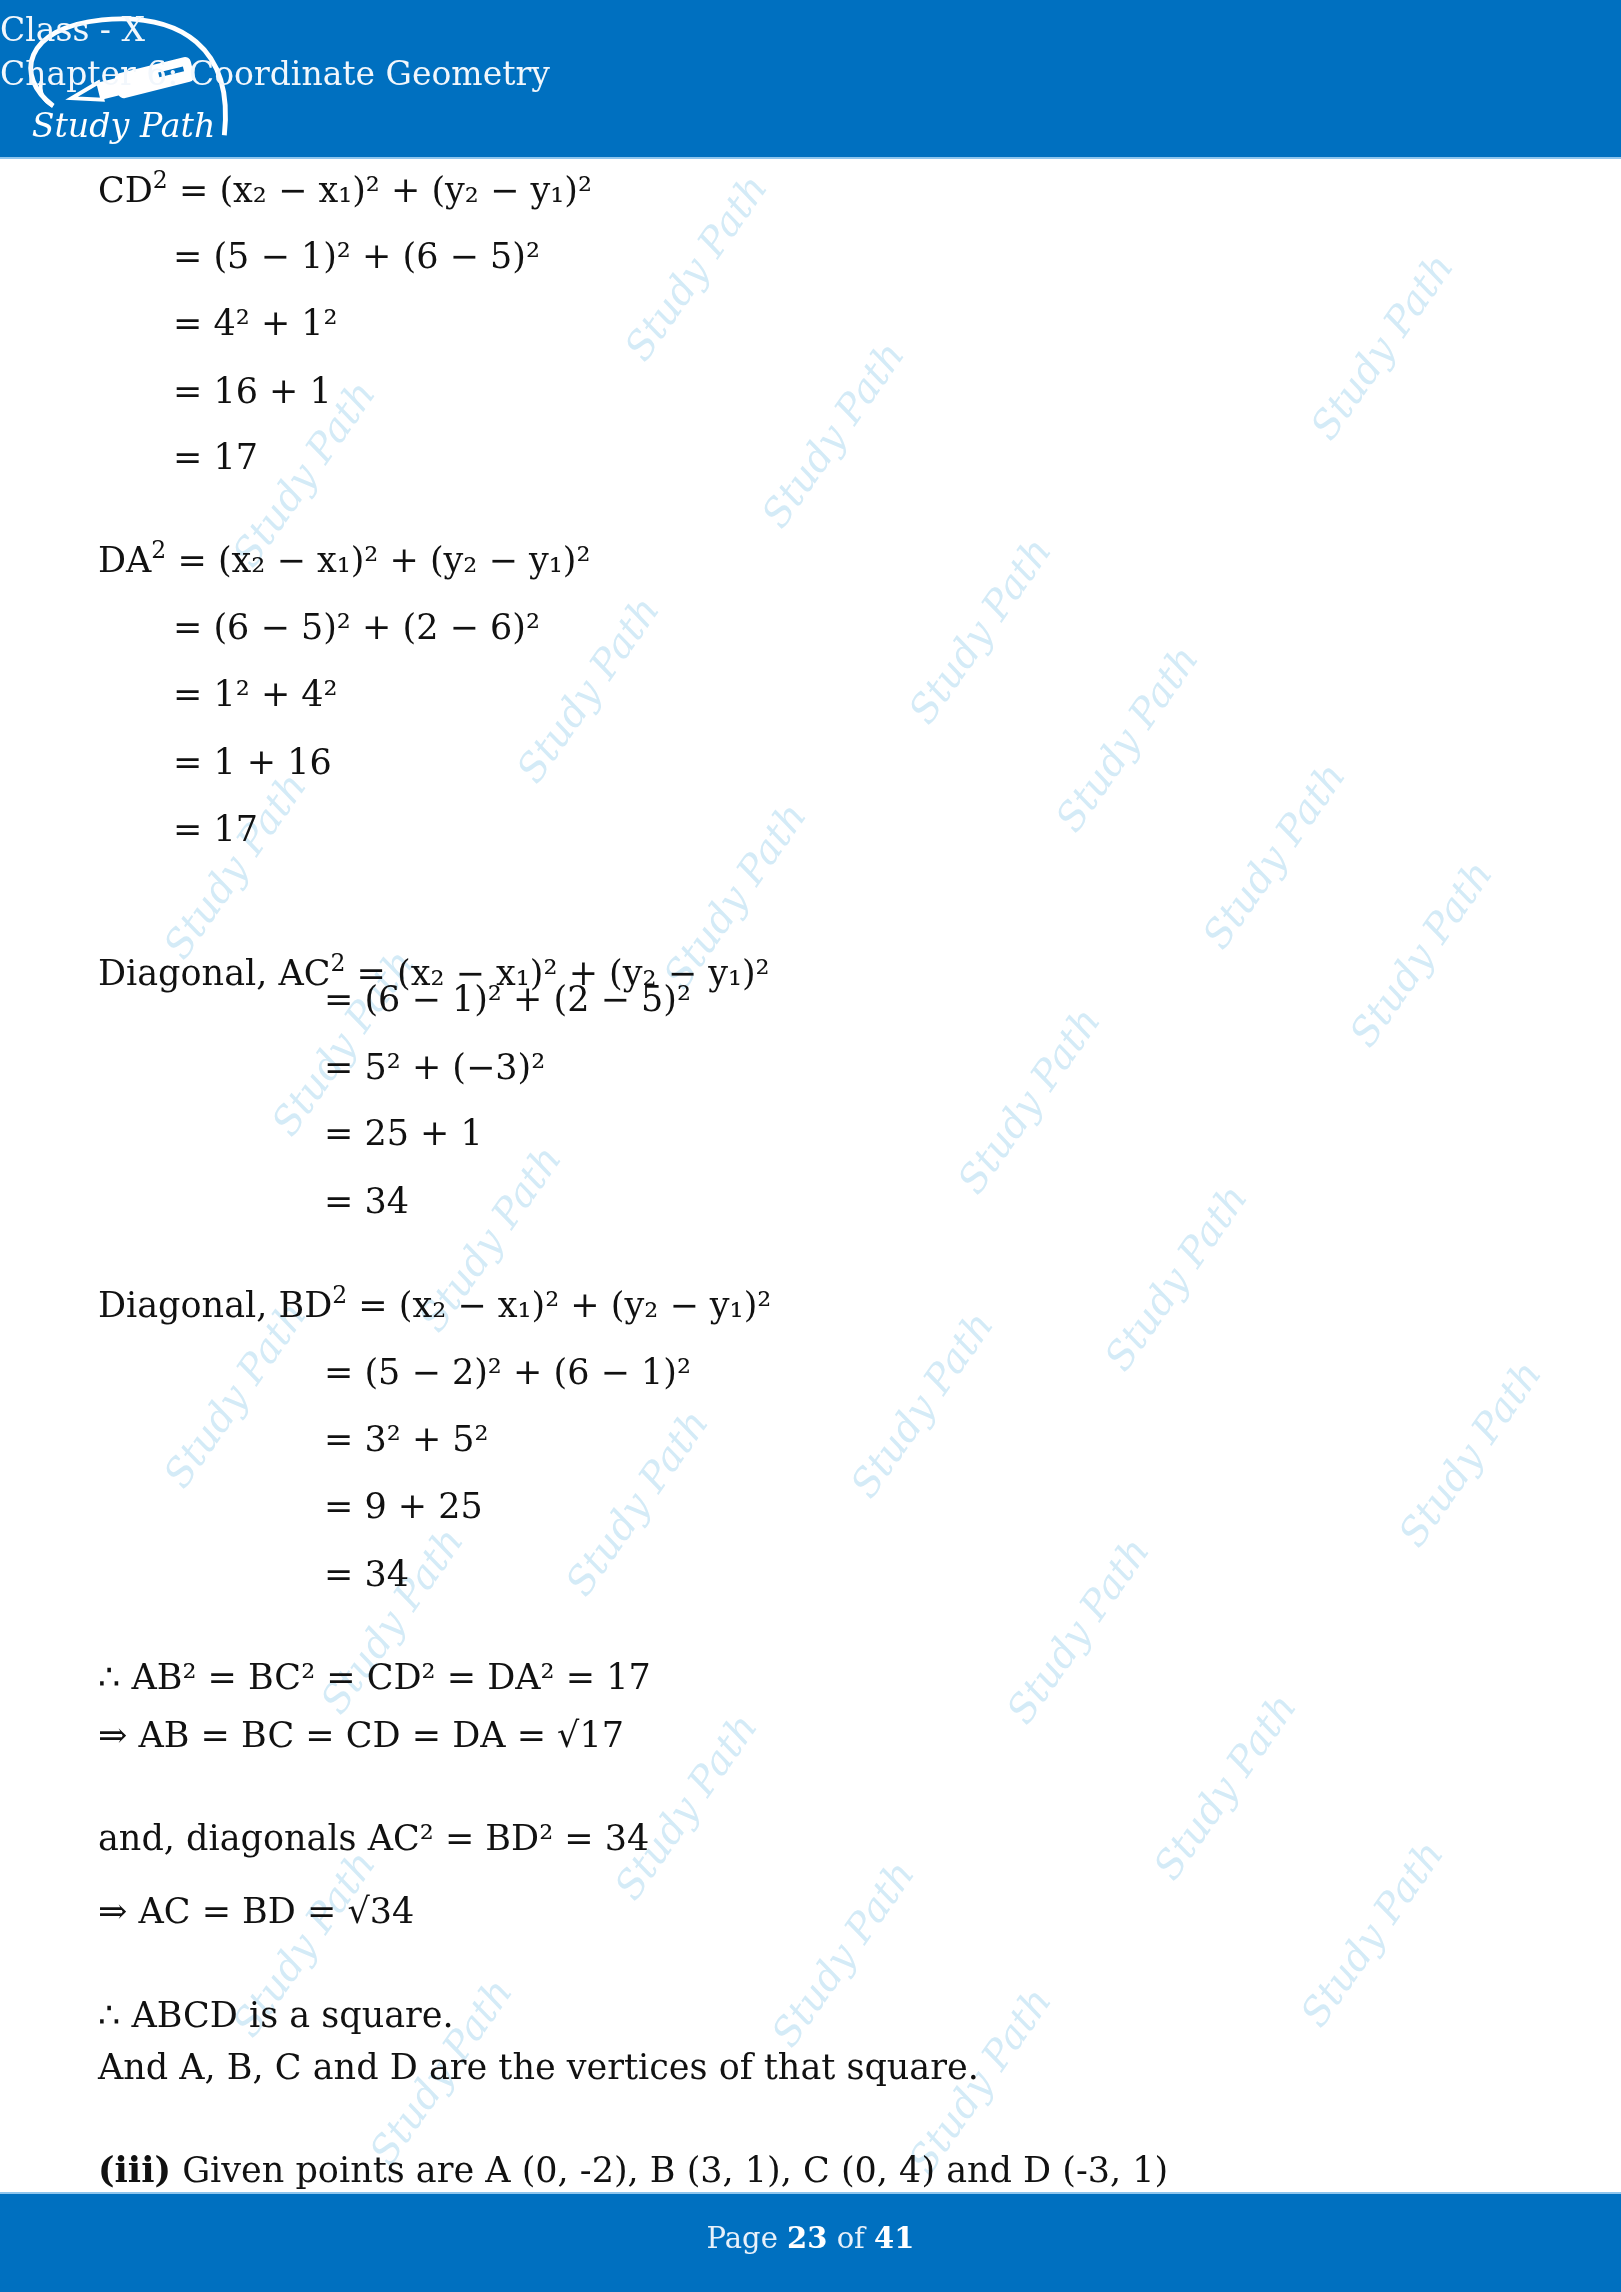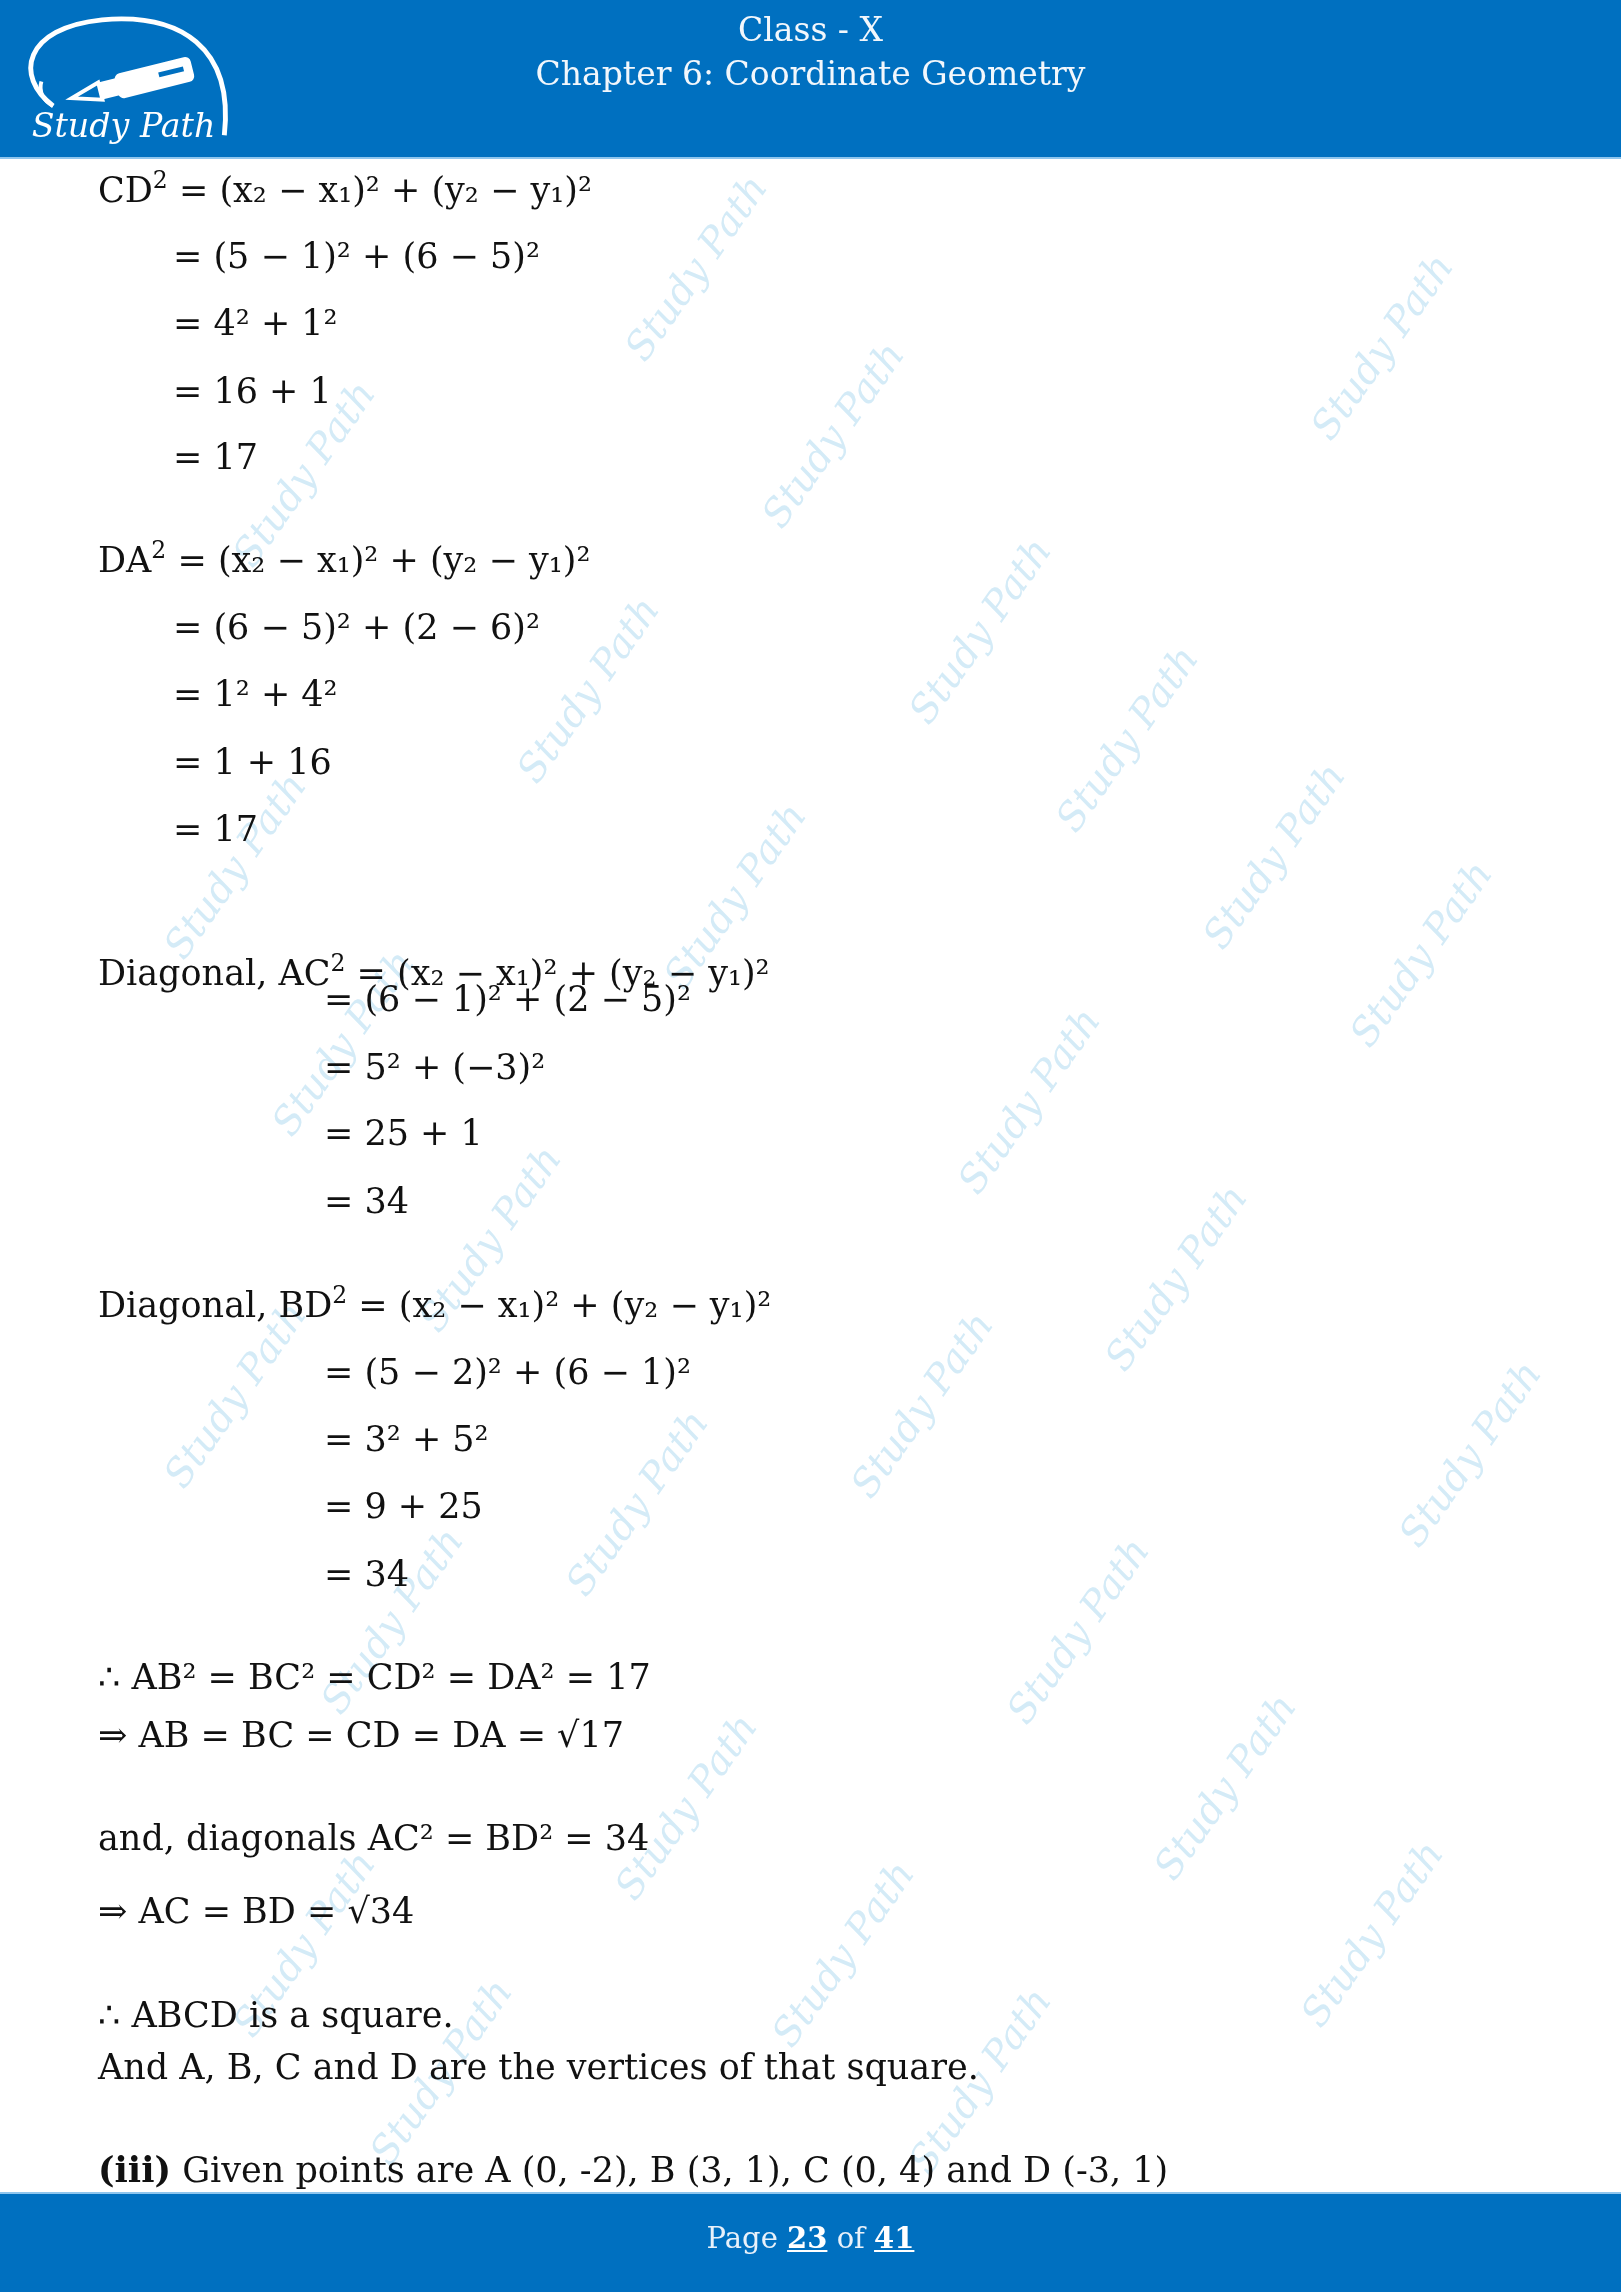--- a/index.html
+++ b/index.html
@@ -6,34 +6,34 @@
   body {
     width: 1621px; height: 2293px; position: relative; overflow: hidden;
     background: #ffffff; color: #111;
     font-family: "DejaVu Serif", "Liberation Serif", serif;
   }
   .header {
     position: absolute; left: 0; top: 0; width: 1621px; height: 157px;
     background: #0070c0; border-bottom: 2.9px solid #8fc6ee;
   }
   .header .titles {
-    position: absolute; left: 0; right: 0; top: 7.8px; text-align: center;
+    position: absolute; left: 0; right: 0; top: 7.8px; text-align: left;
     color: #f2f7fc; font-size: 33px; line-height: 44px;
     font-family: "DejaVu Serif", serif;
   }
   .logo { position: absolute; left: 13.7px; top: 7.8px; width: 225px; height: 142px; }
   .footer {
     position: absolute; left: 0; top: 2192px; width: 1621px; height: 101px;
     background: #0070c0; border-top: 2.9px solid #8fc6ee;
   }
   .footer .pg {
     position: absolute; left: 0; right: 0; top: 27.4px; text-align: center;
     color: #e8f1fa; font-size: 29px; font-family: "DejaVu Serif", serif;
   }
-  .footer .pg b { font-weight: bold; color: #ffffff; text-decoration: underline; }
+  .footer .pg b { font-weight: bold; color: #ffffff; }
   .wm-layer { position: absolute; left: 0; top: 157px; width: 1621px; height: 2035px; pointer-events: none; }
   .wm {
     position: absolute; color: #d4ebf7; font-family: "DejaVu Serif", serif;
     font-style: italic; font-size: 39px; transform: rotate(-55deg); white-space: nowrap;
   }
   .content { position: absolute; left: 0; top: 0; width: 1621px; }
   .line {
     position: absolute; font-size: 35px; white-space: nowrap; line-height: 43px;
   }
   .line sup { font-size: 23.5px; vertical-align: 13.7px; line-height: 0; }

